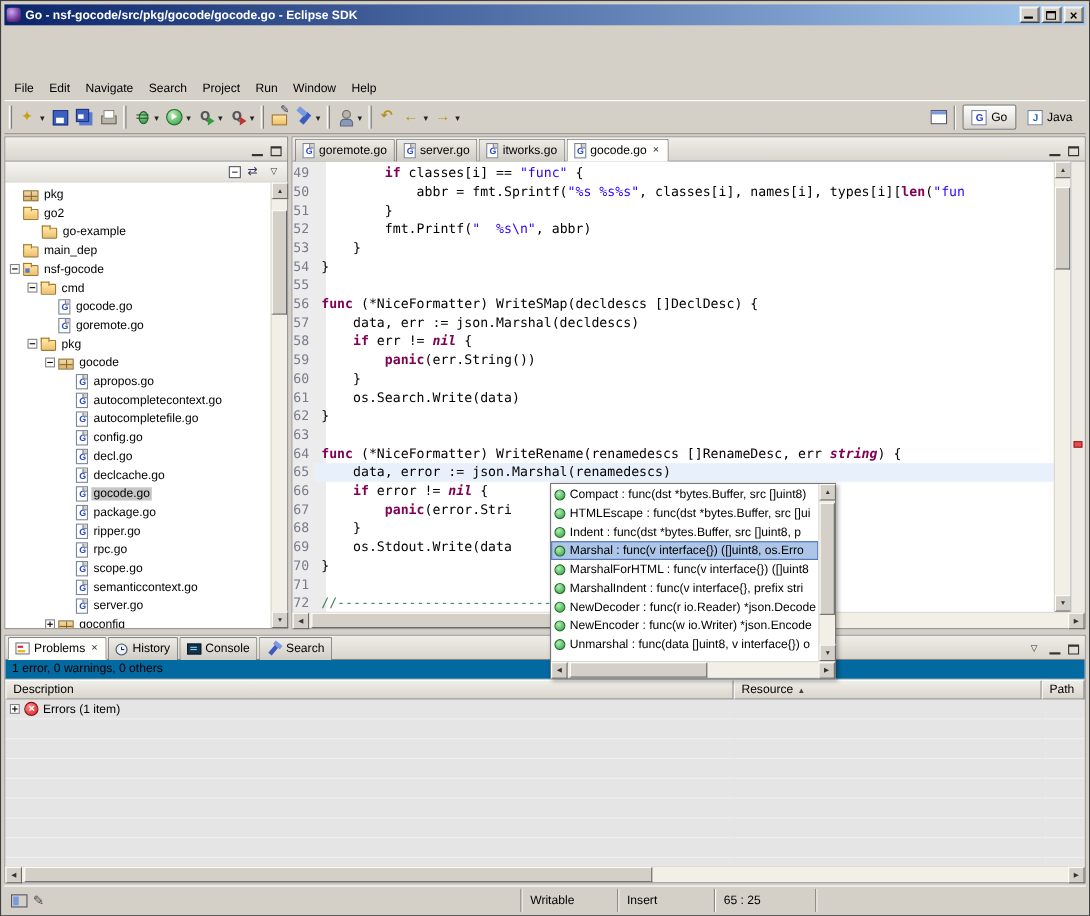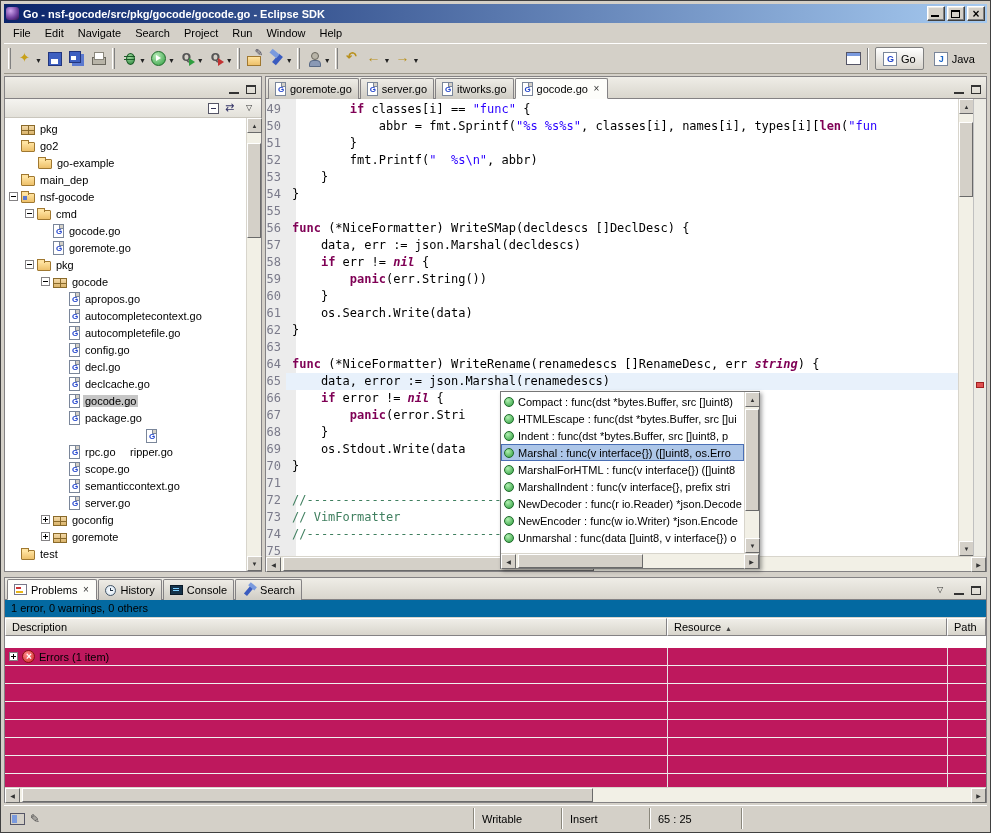--- a/index.html
+++ b/index.html
@@ -12,21 +12,21 @@
   .titlebar { flex:0 0 19px; background:linear-gradient(90deg,#0a246a,#a6caf0); display:flex; align-items:center; gap:4px; padding:0 2px; }
   .title-icon { width:13px; height:13px; border-radius:3px; background:radial-gradient(circle at 35% 30%, #cfa6ee, #6a3a9a 60%, #291440); flex:none; }
   .title-text { color:#fff; font-weight:bold; font-size:11px; flex:1; white-space:nowrap; overflow:hidden; }
   .win-controls { display:flex; gap:2px; }
   .winbtn { width:18px; height:15px; background:#d4d0c8; border:1px solid; border-color:#fff #404040 #404040 #fff; box-shadow:inset -1px -1px 0 #808080, inset 1px 1px 0 #ece9e2; display:flex; align-items:center; justify-content:center; position:relative; }
   .glyph-min { position:absolute; left:3px; bottom:3px; width:8px; height:2px; background:#000; }
   .glyph-max { position:absolute; left:3px; top:3px; width:9px; height:8px; border:1px solid #000; border-top-width:2px; }
   .glyph-close { font-size:12px; font-weight:bold; line-height:12px; }
 
   
-  .menubar { flex:0 0 20px; display:flex; align-items:center; padding-left:2px; }
+  .menubar { flex:0 0 20px; display:flex; align-items:center; padding-left:2px;margin-top:48px; }
   .menu-item { padding:3px 7px; cursor:default; }
   .toolbar { flex:0 0 31px; display:flex; align-items:center; border-top:1px solid #fff; border-bottom:1px solid #9a968a; padding:1px 2px; }
   .tb-groups { display:flex; align-items:center; flex:1; min-width:0; }
   .tb-grip { width:3px; height:21px; border-left:1px solid #fff; border-right:1px solid #808080; margin:0 4px 0 2px; }
   .tb-btn { height:24px; min-width:22px; display:flex; align-items:center; justify-content:center; gap:1px; padding:0 2px; }
   .tb-dd::after { content:'▼'; font-size:7px; color:#222; }
   .tbi { width:17px; height:17px; position:relative; flex:none; display:inline-block; }
   .tbi-new-wizard::before { content:'✦'; position:absolute; left:2px; top:0; font-size:13px; color:#c8a018; }
   .tbi-save::before { content:''; position:absolute; left:2px; top:2px; width:12px; height:12px; background:#3d5fc0; border:1px solid #22357d; }
   .tbi-save::after { content:''; position:absolute; left:5px; bottom:3px; width:7px; height:5px; background:#fff; }
@@ -160,21 +160,21 @@
 
   
   .bottom-panel { flex:0 0 226px; margin-top:3px; }
   .problems-summary { flex:none; height:18px; padding:2px 6px; background:#0369a1; border-bottom:1px solid #d8d5cc; }
   .ptable-header { flex:none; display:flex; height:18px; background:#d4d0c8; }
   .ph-cell { border:1px solid; border-color:#fff #848284 #848284 #fff; background:linear-gradient(#f0eee8,#d8d5cc); padding:1px 6px; display:flex; align-items:center; gap:4px; overflow:hidden; }
   .ph-cell:nth-child(1) { width:662px; }
   .ph-cell:nth-child(2) { width:280px; }
   .ph-cell:nth-child(3) { flex:1; }
   .sort-asc::after { content:'▲'; font-size:7px; color:#444; }
-  .ptable-body { flex:1; min-height:0; background:#be185d; position:relative; overflow:hidden;margin-top:12px; }
+  .ptable-body { flex:1; min-height:0; background:#e5e5e5; position:relative; overflow:hidden; }
   .col-line { position:absolute; top:0; bottom:0; width:1px; background:#e4e4e4; }
   .prow { height:18px; display:flex; align-items:center; gap:4px; padding-left:4px; border-bottom:1px solid #f0f0ee; }
 
   
   .statusbar { flex:0 0 24px; display:flex; align-items:stretch; border-top:1px solid #fff; margin-top:2px; padding-top:2px; }
   .sb-icons { display:flex; align-items:center; gap:5px; padding:0 6px; }
   .sbi { position:relative; display:inline-block; }
   .sbi-fastview { width:15px; height:12px; border:1px solid #556; background:#d4d0c8; }
   .sbi-fastview::before { content:''; position:absolute; left:1px; top:1px; width:5px; height:8px; background:#7a9ade; }
   .sbi-pencil::after { content:'✎'; font-size:12px; color:#444; }
@@ -389,21 +389,21 @@
             <div class="tree-row sel" style="padding-left: 52px;">
               <span class="exp-spacer"></span>
               <span class="i i-gofile"></span>
               <span class="tree-label">gocode.go</span>
             </div>
             <div class="tree-row" style="padding-left: 52px;">
               <span class="exp-spacer"></span>
               <span class="i i-gofile"></span>
               <span class="tree-label">package.go</span>
             </div>
-            <div class="tree-row" style="padding-left: 52px; flex-direction: column;">
+            <div class="tree-row" style="padding-left: 52px;">
               <span class="exp-spacer"></span>
               <span class="i i-gofile"></span>
               <span class="tree-label">ripper.go</span>
             </div>
             <div class="tree-row" style="padding-left: 52px;">
               <span class="exp-spacer"></span>
               <span class="i i-gofile"></span>
               <span class="tree-label">rpc.go</span>
             </div>
             <div class="tree-row" style="padding-left: 52px;">

